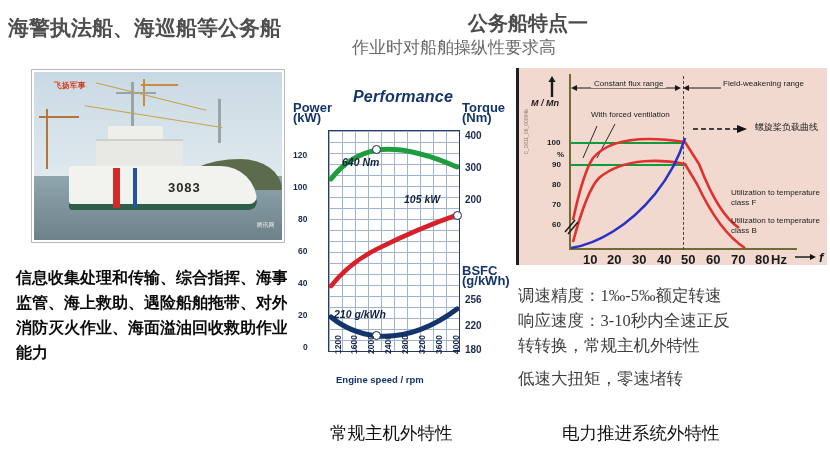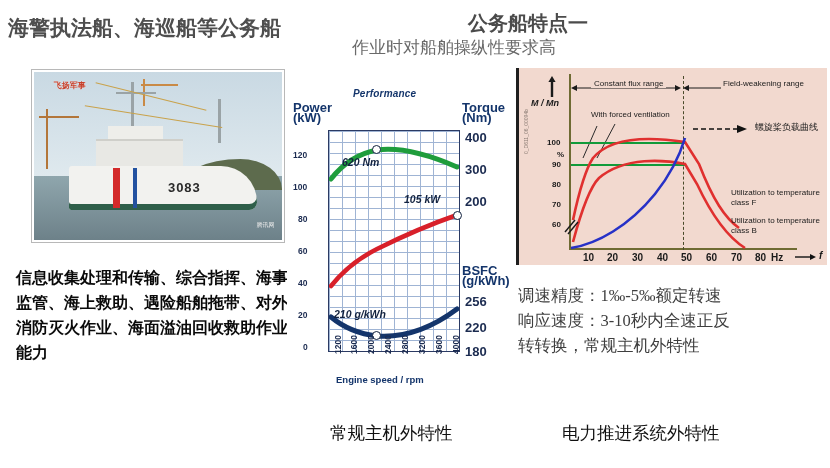--- a/index.html
+++ b/index.html
@@ -108,40 +108,40 @@
   #perf-chart {
     position: absolute;
     left: 287px;
     top: 86px;
     width: 222px;
     height: 300px;
     background: #ffffff;
   }
   #perf-title {
     position: absolute; left: 66px; top: 2px;
-    font-size: 10px; font-weight: bold; font-style: italic;
+    font-size: 16px; font-weight: bold; font-style: italic;
     color: #14356b; letter-spacing:0.2px;
   }
   .ax-label { position: absolute; font-size: 13px; font-weight: bold; color:#14356b; line-height:10px;}
   #lab-power { left: 6px; top: 17px; }
   #lab-torque { left: 175px; top: 17px; }
   #lab-bsfc { left: 175px; top: 180px; }
   #plot-area {
     position: absolute; left: 41px; top: 44px;
     width: 130px; height: 220px;
     border: 1px solid #2b3a63;
     background:
       repeating-linear-gradient(to right, #9fb4d4 0 1px, transparent 1px 13px),
       repeating-linear-gradient(to bottom, #9fb4d4 0 1px, transparent 1px 11px),
       repeating-linear-gradient(to right, #4a6191 0 1px, transparent 1px 26px),
       repeating-linear-gradient(to bottom, #4a6191 0 1px, transparent 1px 22px),
       #ffffff;
   }
   .ytick { position:absolute; font-size:8.5px; font-weight:bold; color:#1b2b50; }
-  .ytick-r { position:absolute; font-size:13px; font-weight:bold; color:#1b2b50; }
+  .ytick-r { position:absolute; font-size:10px; font-weight:bold; color:#1b2b50; }
   .xtick { position:absolute; font-size:8.5px; font-weight:bold; color:#1b2b50;
            transform-origin: left top; transform: rotate(-90deg); white-space:nowrap; }
   #xaxis-title {
     position:absolute; left:49px; top:288px;
     font-size:9.5px; font-weight:bold; color:#14356b;
   }
   .curve-label {
     position:absolute; font-size:10.5px; font-weight:bold; font-style:italic; color:#12223f;
     white-space:nowrap;
   }
@@ -157,21 +157,21 @@
     top: 68px;
     width: 308px;
     height: 197px;
     background: #f2d9cf;
     border-left: 3px solid #1f1f1f;
   }
   .m-axis-v { position:absolute; left:50px; top:6px; width:2px; height:176px; background:#6f6b33; }
   .m-axis-h { position:absolute; left:50px; top:180px; width:228px; height:2px; background:#6f6b33; }
   .m-text { position:absolute; font-size:8px; color:#1a1a1a; font-family:"Liberation Sans", sans-serif; }
   .m-ytick { position:absolute; font-size:8px; font-weight:bold; color:#1a1a1a; }
-  .m-xtick { position:absolute; font-size:10px; font-weight:bold; color:#1a1a1a; }
+  .m-xtick { position:absolute; font-size:13px; font-weight:bold; color:#1a1a1a; }
   .dashed-vert { position:absolute; left:164px; top:8px; width:0; height:174px;
                  border-left:1.5px dashed #4a4a2a; }
   .greenline { position:absolute; height:2.2px; background:#119b3a; }
   .figure-id {
     position:absolute; left:4px; top:86px; font-size:5px; color:#8a7c74;
     transform-origin:left top; transform: rotate(-90deg); white-space:nowrap;
   }
   .cn-annot { position:absolute; font-size:9px; color:#1a1a1a; white-space:nowrap; }
 
   
@@ -271,21 +271,21 @@
       <path d="M2,155 C14,140 28,128 48,118 C74,105 102,93 128,84" fill="none" stroke="#d8202a" stroke-width="4.5" stroke-linecap="round"></path>
 
       <path d="M2,186 C14,196 30,203 48,205 C76,207 104,196 128,178" fill="none" stroke="#14356b" stroke-width="5" stroke-linecap="round"></path>
     </svg>
   </div>
 
   <div class="marker" style="left:85px; top:59px;"></div>
   <div class="marker" style="left:166px; top:125px;"></div>
   <div class="marker" style="left:85px; top:245px;"></div>
 
-  <div class="curve-label" style="left:55px; top:70px;">620 Nm</div>
+  <div class="curve-label" style="left:55px; top:70px;">640 Nm</div>
   <div class="curve-label" style="left:117px; top:107px;">105 kW</div>
   <div class="curve-label" style="left:47px; top:222px;">210 g/kWh</div>
 
   <div class="xtick" style="left:46px; top:268px;">1200</div>
   <div class="xtick" style="left:62px; top:268px;">1600</div>
   <div class="xtick" style="left:79px; top:268px;">2000</div>
   <div class="xtick" style="left:96px; top:268px;">2400</div>
   <div class="xtick" style="left:113px; top:268px;">2800</div>
   <div class="xtick" style="left:130px; top:268px;">3200</div>
   <div class="xtick" style="left:147px; top:268px;">3600</div>
@@ -367,16 +367,17 @@
     <line x1="0" y1="5" x2="16" y2="5" stroke="#111" stroke-width="1.4"></line>
     <polygon points="21,5 15,2 15,8" fill="#111"></polygon>
   </svg>
   <div class="m-xtick" style="left:300px; top:182px; font-style:italic;">f</div>
 </div>
 
 <div id="text-right">
   <div class="ln">调速精度：1‰-5‰额定转速</div>
   <div class="ln">响应速度：3-10秒内全速正反</div>
   <div class="ln">转转换，常规主机外特性</div>
+  <div class="ln para2">低速大扭矩，零速堵转</div>
 </div>
 
 <div class="caption" id="caption-left">常规主机外特性</div>
 <div class="caption" id="caption-right">电力推进系统外特性</div>
 
 </body></html>

